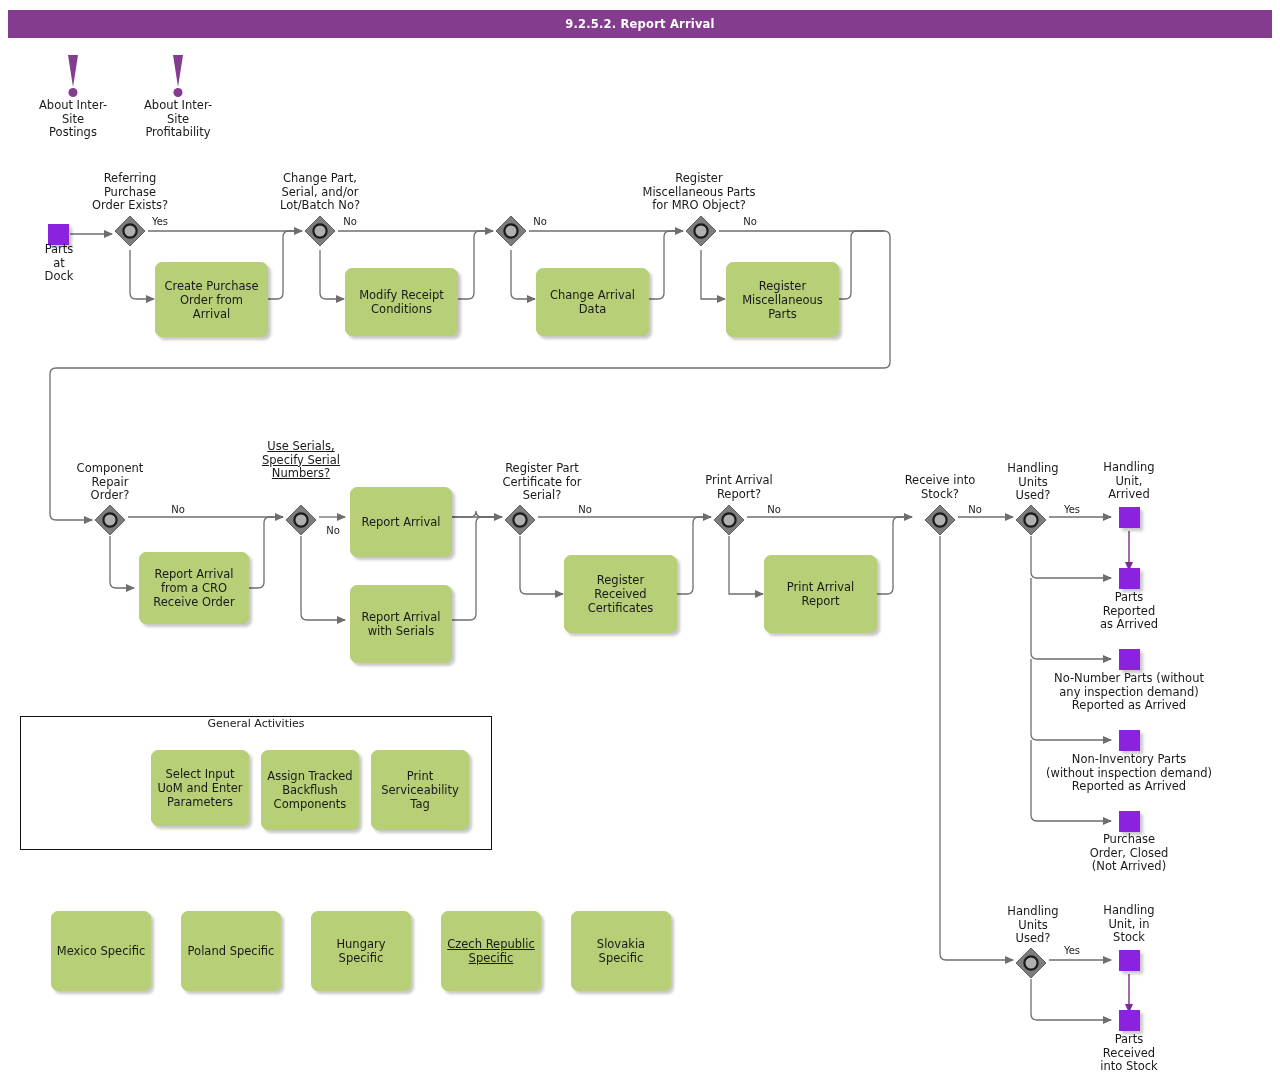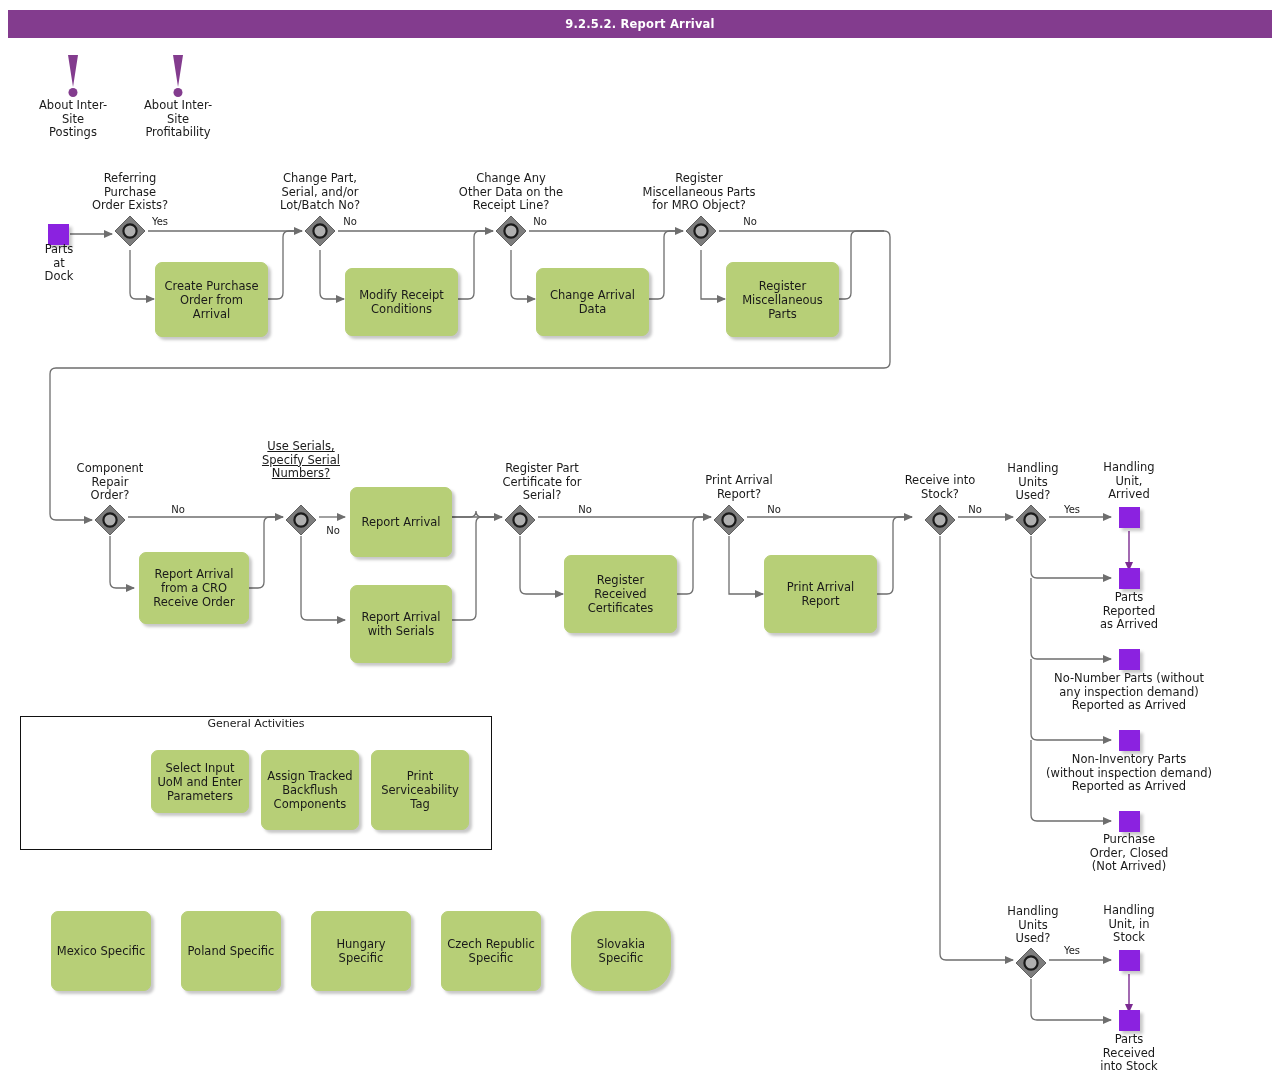--- a/index.html
+++ b/index.html
@@ -218,23 +218,20 @@
 Serial, and/or
 Lot/Batch No?</div>
   <div class="lbl flow" style="left: 330px; top: 215px; width: 40px; white-space: pre-line;">No</div>
 
   <div class="node gw" style="left:494px;top:214px;">
     <svg width="34" height="34" viewBox="0 0 34 34">
         <polygon points="17,2 32,17 17,32 2,17" fill="#7d7d7d" stroke="#5f5f5f" stroke-width="1"></polygon>
         <circle cx="17" cy="17" r="6.6" fill="#b0b0b0" stroke="#1a1a1a" stroke-width="2.2"></circle>
       </svg>
   </div>
-  <div class="lbl" style="left: 435px; top: 172px; width: 152px; white-space: pre-line;">Change Any
-Other Data on the
-Receipt Line?</div>
   <div class="lbl flow" style="left: 520px; top: 215px; width: 40px; white-space: pre-line;">No</div>
 
   <div class="node gw" style="left:684px;top:214px;">
     <svg width="34" height="34" viewBox="0 0 34 34">
         <polygon points="17,2 32,17 17,32 2,17" fill="#7d7d7d" stroke="#5f5f5f" stroke-width="1"></polygon>
         <circle cx="17" cy="17" r="6.6" fill="#b0b0b0" stroke="#1a1a1a" stroke-width="2.2"></circle>
       </svg>
   </div>
   <div class="lbl" style="left: 620px; top: 172px; width: 158px; white-space: pre-line;">Register
 Miscellaneous Parts
@@ -370,31 +367,31 @@
 Stock</div>
 
   <div class="node term" style="left:1119px;top:1010px;"></div>
   <div class="lbl" style="left: 1081px; top: 1033px; width: 96px; white-space: pre-line;">Parts
 Received
 into Stock</div>
 
   <div class="group" style="left:20px;top:716px;width:470px;height:132px;">
     <div class="gtitle">General Activities</div>
   </div>
-  <div class="node task" style="left: 151px; top: 750px; width: 98px; height: 63px; white-space: pre-line;">Select Input
+  <div class="node task" style="left: 151px; top: 750px; width: 98px; height: 76px; white-space: pre-line;">Select Input
 UoM and Enter
 Parameters</div>
   <div class="node task" style="left: 261px; top: 750px; width: 98px; height: 80px; white-space: pre-line;">Assign Tracked
 Backflush
 Components</div>
   <div class="node task" style="left: 371px; top: 750px; width: 98px; height: 80px; white-space: pre-line;">Print
 Serviceability
 Tag</div>
 
   <div class="node task" style="left: 51px; top: 911px; width: 100px; height: 80px; white-space: pre-line;">Mexico Specific</div>
   <div class="node task" style="left: 181px; top: 911px; width: 100px; height: 80px; white-space: pre-line;">Poland Specific</div>
   <div class="node task" style="left: 311px; top: 911px; width: 100px; height: 80px; white-space: pre-line;">Hungary Specific</div>
-  <div class="node task" style="left: 441px; top: 911px; width: 100px; height: 80px; white-space: pre-line;">Czech Republic
+  <div class="node task" style="left: 441px; top: 911px; width: 100px; height: 80px; white-space: pre-line; text-decoration: underline;">Czech Republic
 Specific</div>
-  <div class="node task" style="left: 571px; top: 911px; width: 100px; height: 80px; white-space: pre-line; border-radius: 26px;">Slovakia
+  <div class="node task" style="left: 571px; top: 911px; width: 100px; height: 80px; white-space: pre-line;">Slovakia
 Specific</div>
 
 </div>
 
 </body></html>

